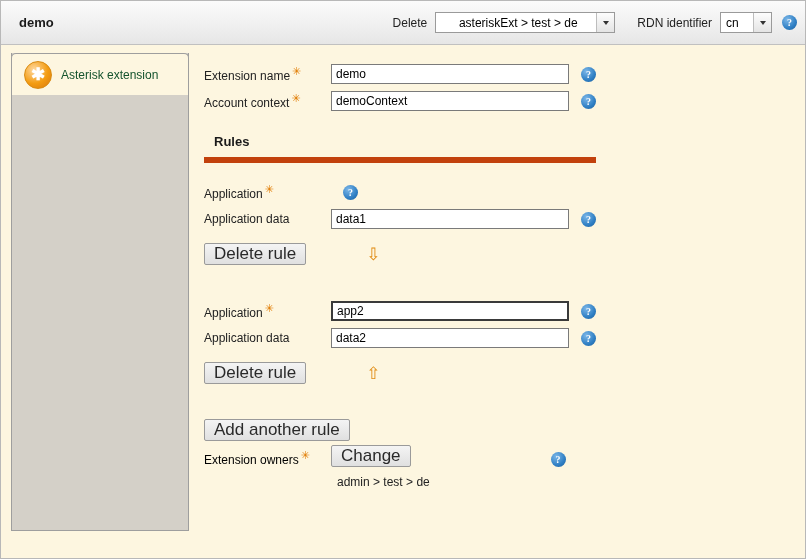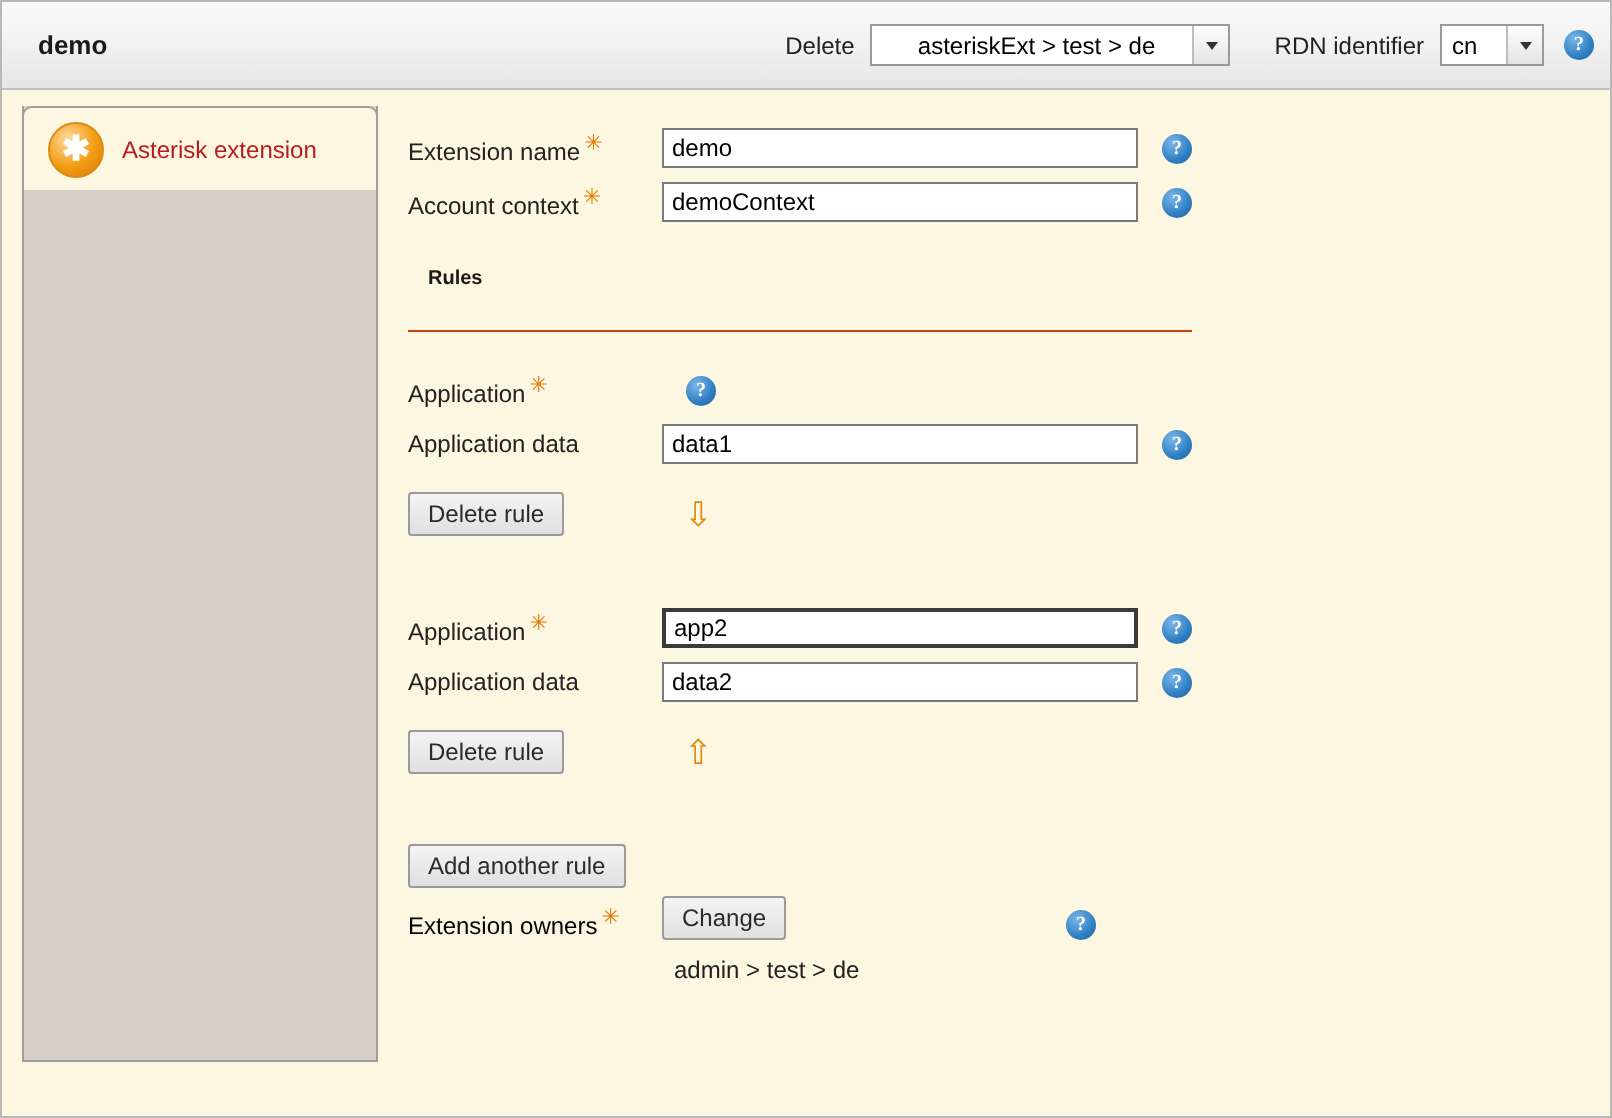--- a/index.html
+++ b/index.html
@@ -159,21 +159,21 @@
     justify-content: center;
     color: #ffffff;
     font-size: 17px;
     font-weight: bold;
     line-height: 1;
     flex: 0 0 auto;
   }
   .tab-label {
     margin-left: 9px;
     font-size: 12px;
-    color: #b91c1c;
+    color: #14532d;
   }
   
   .form {
     position: absolute;
     left: 203px;
     top: 62px;
     width: 590px;
   }
   .row {
     display: flex;
@@ -212,33 +212,33 @@
   }
   .row .help-icon {
     margin-left: 12px;
   }
   .section {
     margin-top: 22px;
     margin-bottom: 18px;
     width: 392px;
   }
   .section-title {
-    font-size: 10px;
+    font-size: 13px;
     font-weight: bold;
     color: #1a1a1a;
     padding-left: 10px;
-    padding-bottom: 20px;
-    border-bottom: 1px solid #c2410c;
+    padding-bottom: 8px;
+    border-bottom: 6px solid #c2410c;
   }
   .btn {
     height: 22px;
     box-sizing: border-box;
     border: 1px solid #9a9a9a;
     background: linear-gradient(to bottom, #f4f4f4, #e0e0e0);
-    font-size: 12px;
+    font-size: 17px;
     font-family: "Liberation Sans", sans-serif;
     color: #2a2a2a;
     padding: 0 9px;
     border-radius: 2px;
     cursor: default;
   }
   .rule-actions {
     display: flex;
     align-items: center;
     margin-top: 12px;

